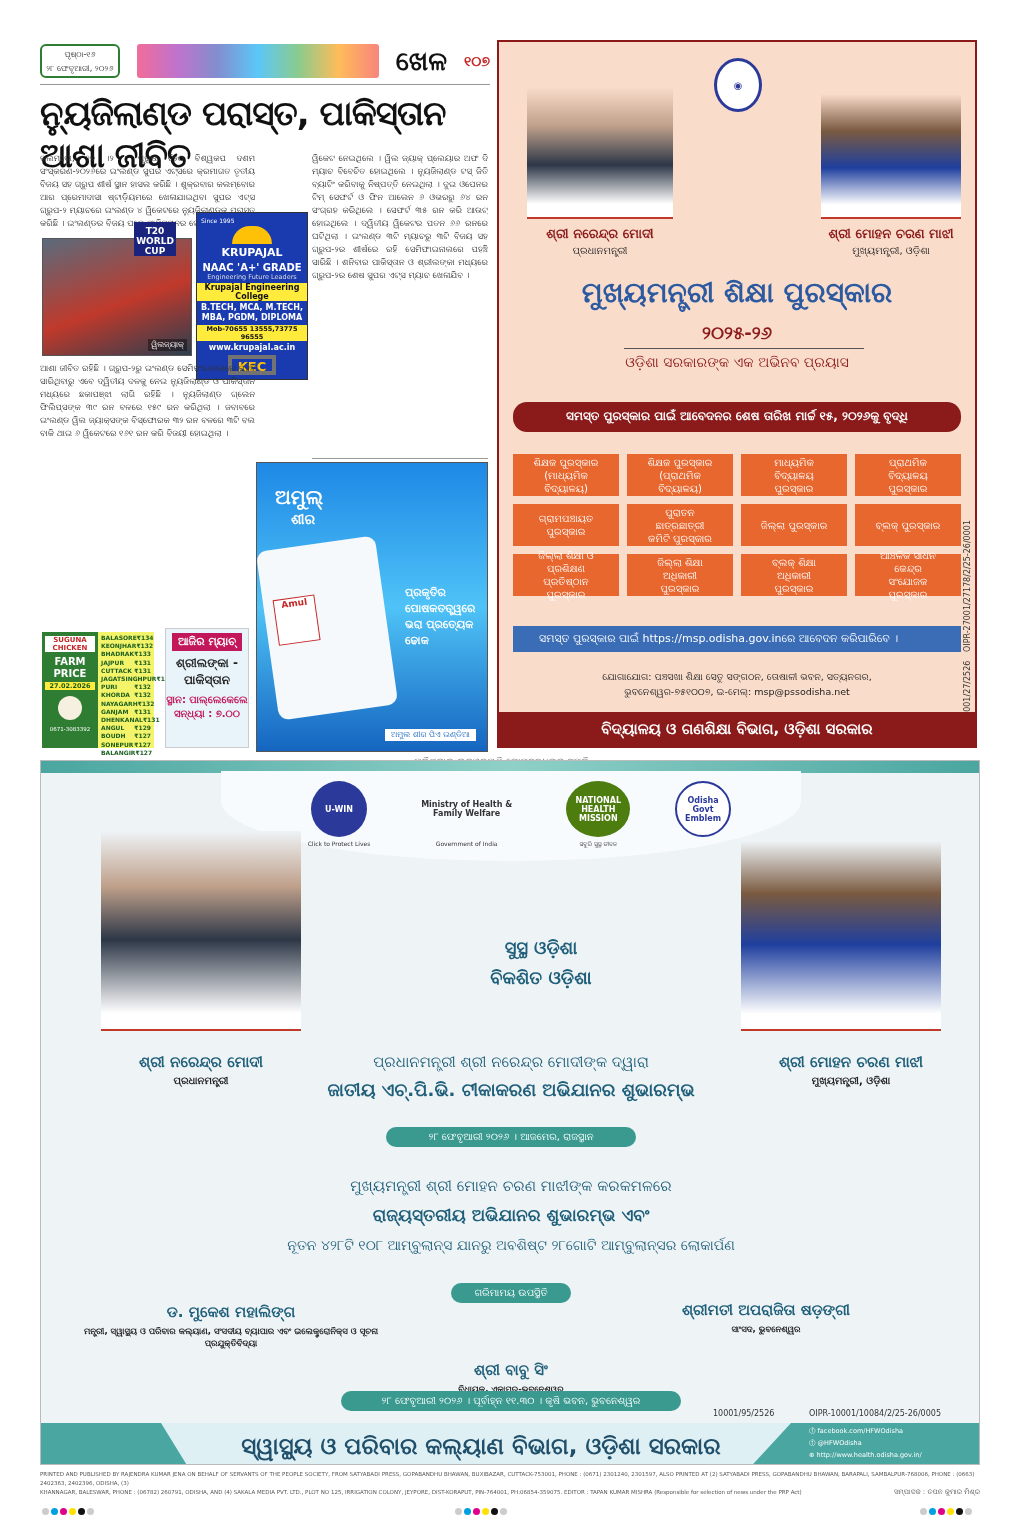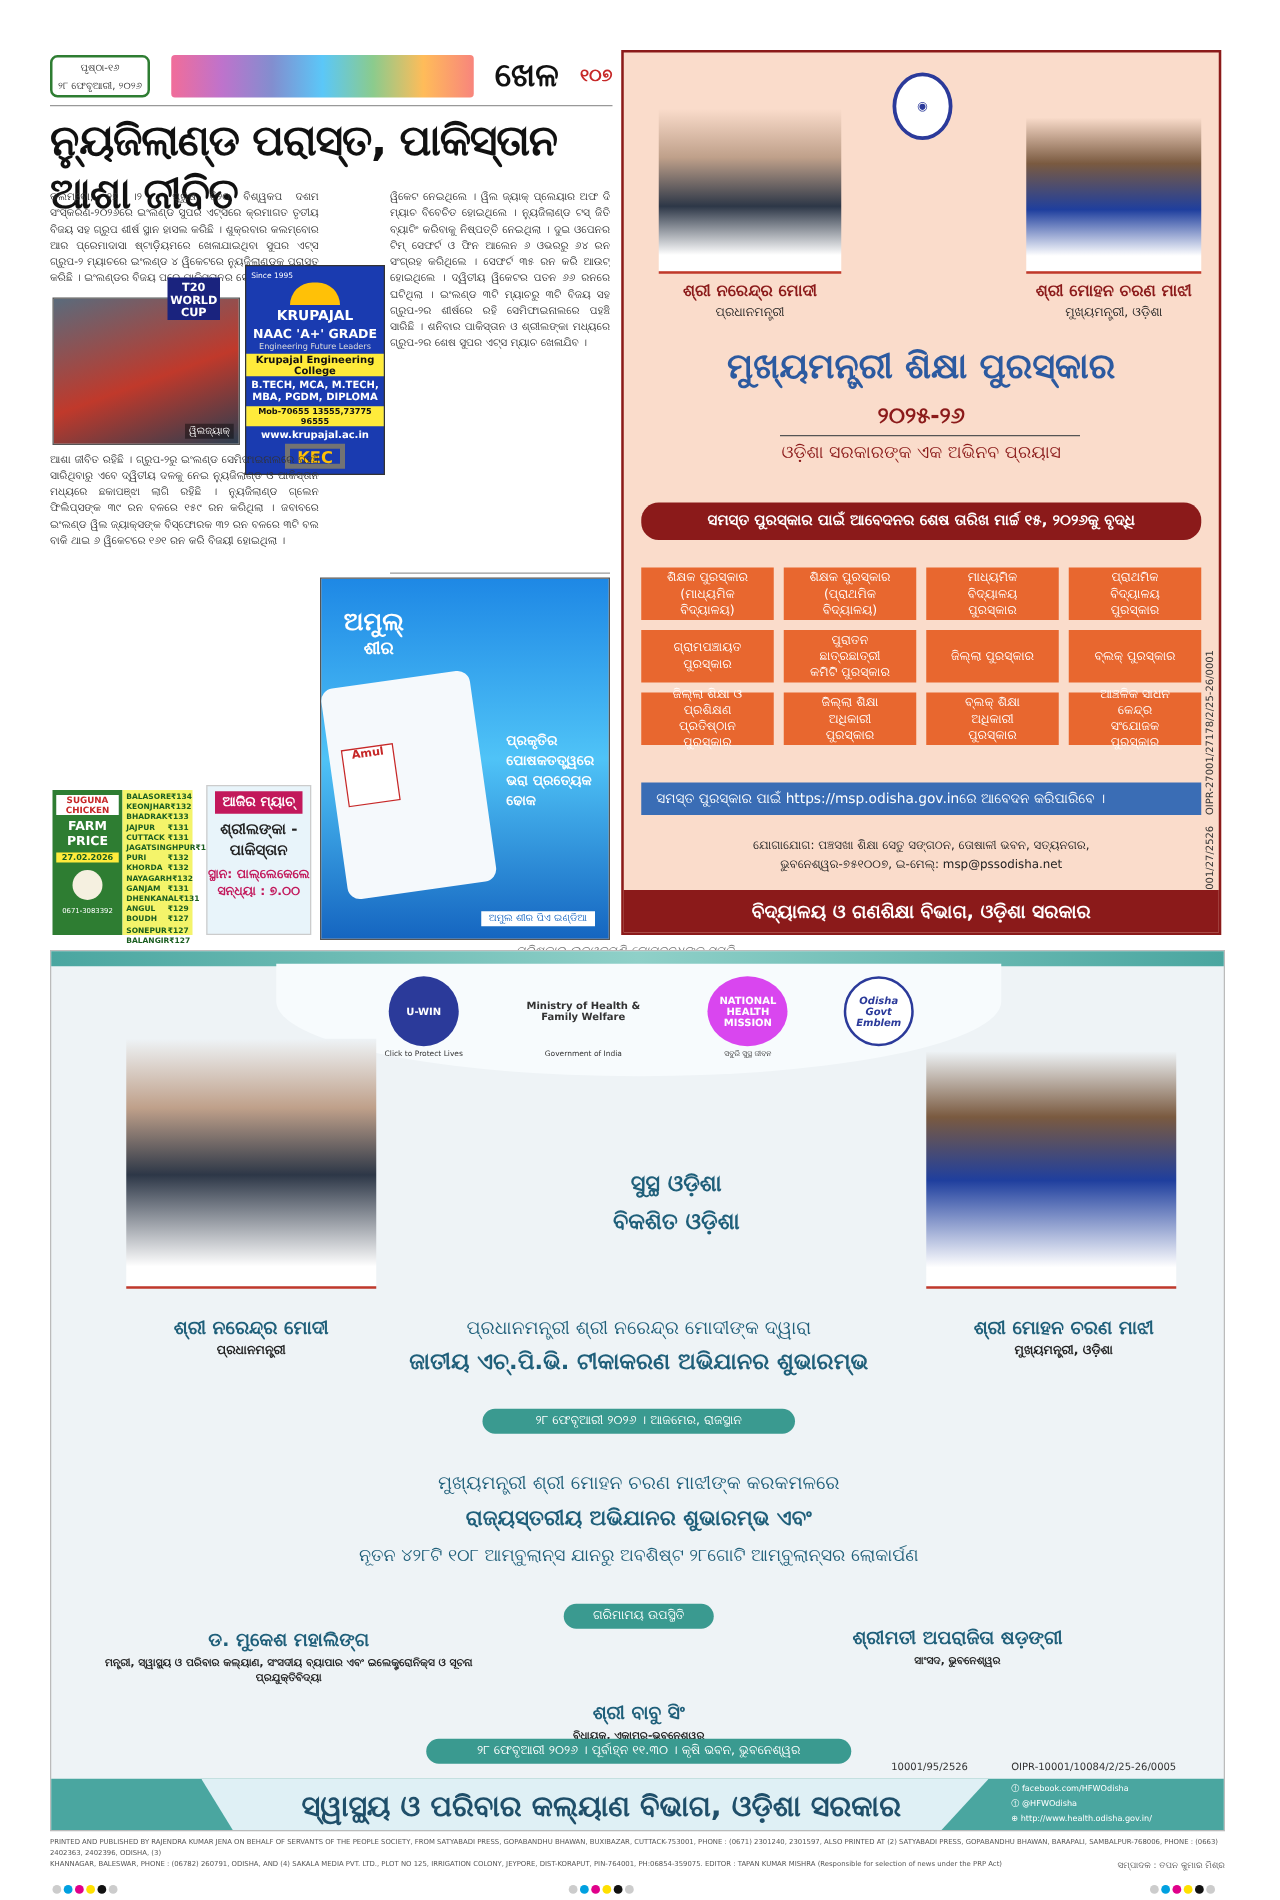--- a/index.html
+++ b/index.html
@@ -22,21 +22,21 @@
 .pricelist{background:#f4f46a;color:#1b5e20;font-size:6px;line-height:8.2px;font-weight:bold}
 .todaymatch{background:#e8f4fa;border:1px solid #ccc;text-align:center}
 
 .edu{left:497px;top:40px;width:480px;height:708px;background:#fadccb;border:2px solid #8b1a1a}
 .portrait{background:linear-gradient(180deg,#fadccb 0%,#bfa08a 30%,#2d3747 60%,#fff 90%);border-bottom:2px solid #c0392b}
 .portrait.blue{background:linear-gradient(180deg,#fadccb 0%,#7a5a40 30%,#1f3f9e 60%,#fff 90%)}
 .emblem{border:3px solid #2b3a9a;border-radius:50%;color:#2b3a9a;font-size:18px;display:flex;align-items:center;justify-content:center;background:#fff}
 .edutitle{font-size:28px;font-weight:bold;color:#2c5aa0;text-align:center}
 .deadline{background:#8b1a1a;color:#fff;border-radius:14px;font-size:12px;font-weight:bold;text-align:center;line-height:28px}
 .award{background:#e8672f;color:#fff;font-size:10px;text-align:center;display:flex;align-items:center;justify-content:center;line-height:13px;padding:19px}
-.urlbar{background:#3a6db5;color:#fff;font-size:11px;line-height:26px;padding-left:12px}
+.urlbar{background:#3a6db5;color:#fff;font-size:11px;line-height:26px;padding-left:26px}
 .edufoot{background:#8b1a1a;color:#fff;font-size:15px;font-weight:bold;text-align:center;line-height:34px}
 .vert{writing-mode:vertical-rl;transform:rotate(180deg);font-size:8px;color:#333}
 
 .health{left:40px;top:760px;width:940px;height:705px;background:#eef3f6;border:1px solid #bbb}
 .tealband{background:linear-gradient(90deg,#4aa6a0,#8fd0c8,#4aa6a0)}
 .hlogo{border-radius:50%;display:flex;align-items:center;justify-content:center;font-size:8px;font-weight:bold;text-align:center}
 .pill{background:#3a9a90;color:#fff;border-radius:12px;text-align:center;font-size:10px;line-height:20px}
 .ht{color:#1f5f7a;text-align:center;font-weight:bold}
 .imprint{font-size:5.5px;color:#555;line-height:9px}
 .dot{display:inline-block;width:7px;height:7px;border-radius:50%;margin-right:2px}
@@ -214,24 +214,24 @@
   <div class="abs" id="hlogos" style="left:260px;top:20px;width:440px;height:80px;display:flex;justify-content:space-between;align-items:flex-start">
       <div style="text-align: center; width: 76px;">
         <div class="hlogo" style="width: 56px; height: 56px; margin: 0px auto; background: rgb(43, 58, 154); color: rgb(255, 255, 255);">U-WIN</div>
         <div style="font-size: 6px; margin-top: 3px; color: rgb(51, 51, 51);">Click to Protect Lives</div>
       </div>
       <div style="text-align: center; width: 130px;">
         <div class="hlogo" style="width: 110px; height: 56px; margin: 0px auto; background: transparent; color: rgb(51, 51, 51);">Ministry of Health &amp; Family Welfare</div>
         <div style="font-size: 6px; margin-top: 3px; color: rgb(51, 51, 51);">Government of India</div>
       </div>
       <div style="text-align: center; width: 84px;">
-        <div class="hlogo" style="width: 64px; height: 56px; margin: 0px auto; background: #d946ef; color: rgb(255, 255, 255);">NATIONAL HEALTH MISSION</div>
+        <div class="hlogo" style="width: 64px; height: 56px; margin: 0px auto; background: #4d7c0f; color: rgb(255, 255, 255);">NATIONAL HEALTH MISSION</div>
         <div style="font-size: 6px; margin-top: 3px; color: rgb(51, 51, 51);">ସବୁରି ସୁସ୍ଥ ଜୀବନ</div>
       </div>
-      <div style="text-align: center; width: 76px; font-style: italic;">
+      <div style="text-align: center; width: 76px;">
         <div class="hlogo" style="width: 56px; height: 56px; margin: 0px auto; background: rgb(255, 255, 255); color: rgb(43, 58, 154); border: 2px solid rgb(43, 58, 154);">Odisha Govt Emblem</div>
         <div style="font-size: 6px; margin-top: 3px; color: rgb(51, 51, 51);"></div>
       </div>
     </div>
 
   <div class="abs portrait" style="left:60px;top:70px;width:200px;height:200px;background:linear-gradient(180deg,#eef3f6 0%,#bfa08a 28%,#2d3747 55%,#fff 92%)"></div>
   <div class="abs portrait blue" style="left:700px;top:80px;width:200px;height:190px;background:linear-gradient(180deg,#eef3f6 0%,#7a5a40 28%,#1f3f9e 55%,#fff 92%)"></div>
   <div class="abs ht" style="left:40px;top:292px;width:240px;font-size:15px">ଶ୍ରୀ ନରେନ୍ଦ୍ର ମୋଦୀ</div>
   <div class="abs" style="left:40px;top:314px;width:240px;text-align:center;font-size:10px;font-weight:bold">ପ୍ରଧାନମନ୍ତ୍ରୀ</div>
   <div class="abs ht" style="left:690px;top:292px;width:240px;font-size:15px">ଶ୍ରୀ ମୋହନ ଚରଣ ମାଝୀ</div>

